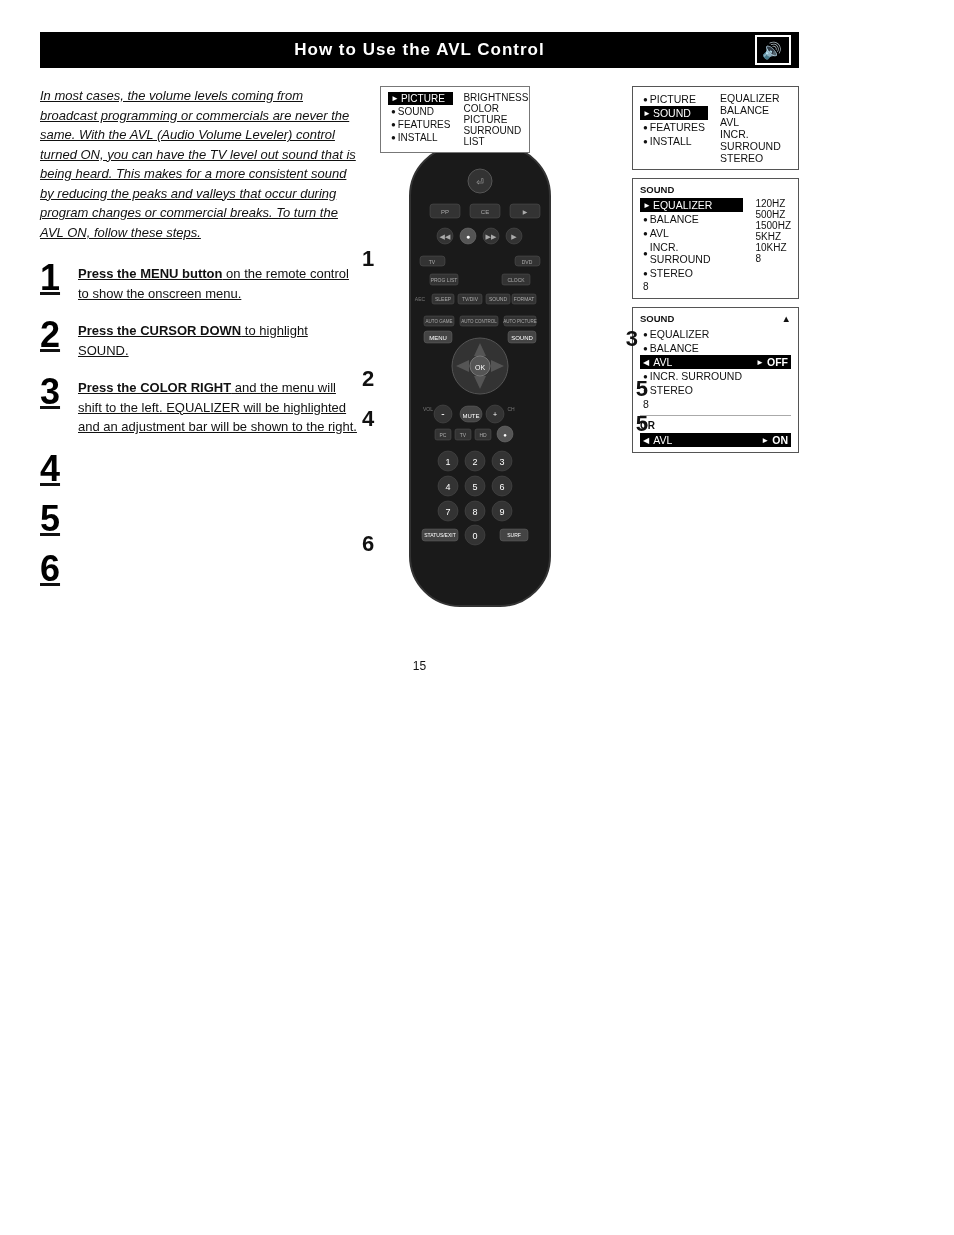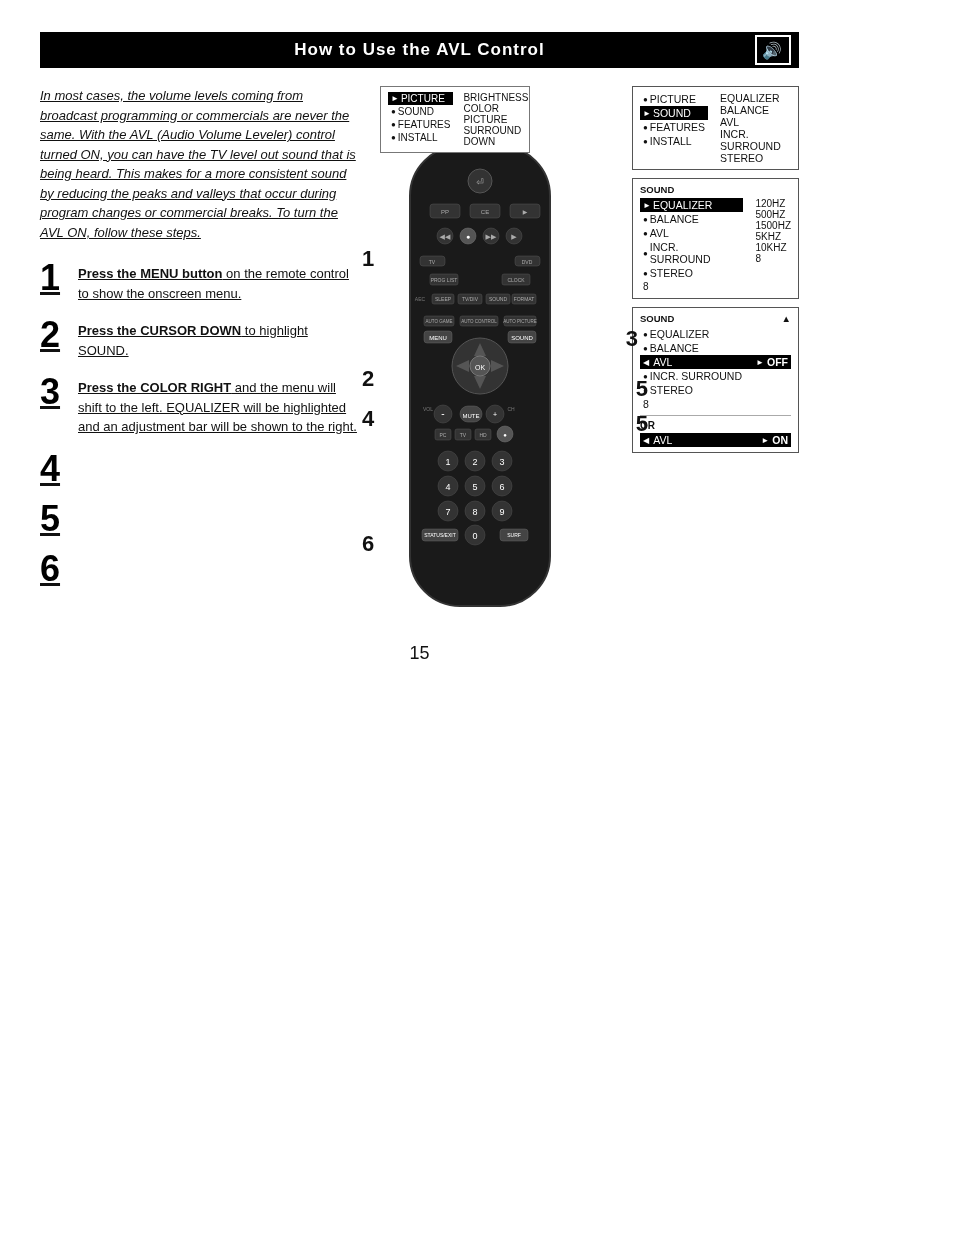--- a/index.html
+++ b/index.html
@@ -100,22 +100,22 @@
     
     .right-col {
       flex: 1;
       display: flex;
       gap: 12px;
     }
 
     
     .page-number {
       text-align: center;
-      font-size: 18px;
-      margin-top: 14px;
+      font-size: 12px;
+      margin-top: 30px;
     }
 
     
     .inline-menu {
       border: 1.5px solid #555;
       padding: 5px 7px;
       font-size: 10.5px;
     }
 
   </style>
@@ -196,21 +196,21 @@
               <div style="display:flex;align-items:center;gap:2px;padding:1px 3px;">
                 <span style="font-size:8px;">●</span>
                 <span>INSTALL</span>
               </div>
             </div>
             <div style="font-size:10px;">
               <div>BRIGHTNESS</div>
               <div>COLOR</div>
               <div>PICTURE</div>
               <div>SURROUND</div>
-              <div>DOWN</div>
+              <div>LIST</div>
             </div>
           </div>
         </div>
 
         <div style="position:relative; margin-top: 60px; z-index:5;">
 
           
           <div style="position:absolute; left:-18px; top:100px; font-size:22px; font-weight:bold;">1</div>
           <div style="position:absolute; left:-18px; top:220px; font-size:22px; font-weight:bold;">2</div>
           <div style="position:absolute; left:-18px; top:260px; font-size:22px; font-weight:bold;">4</div>

